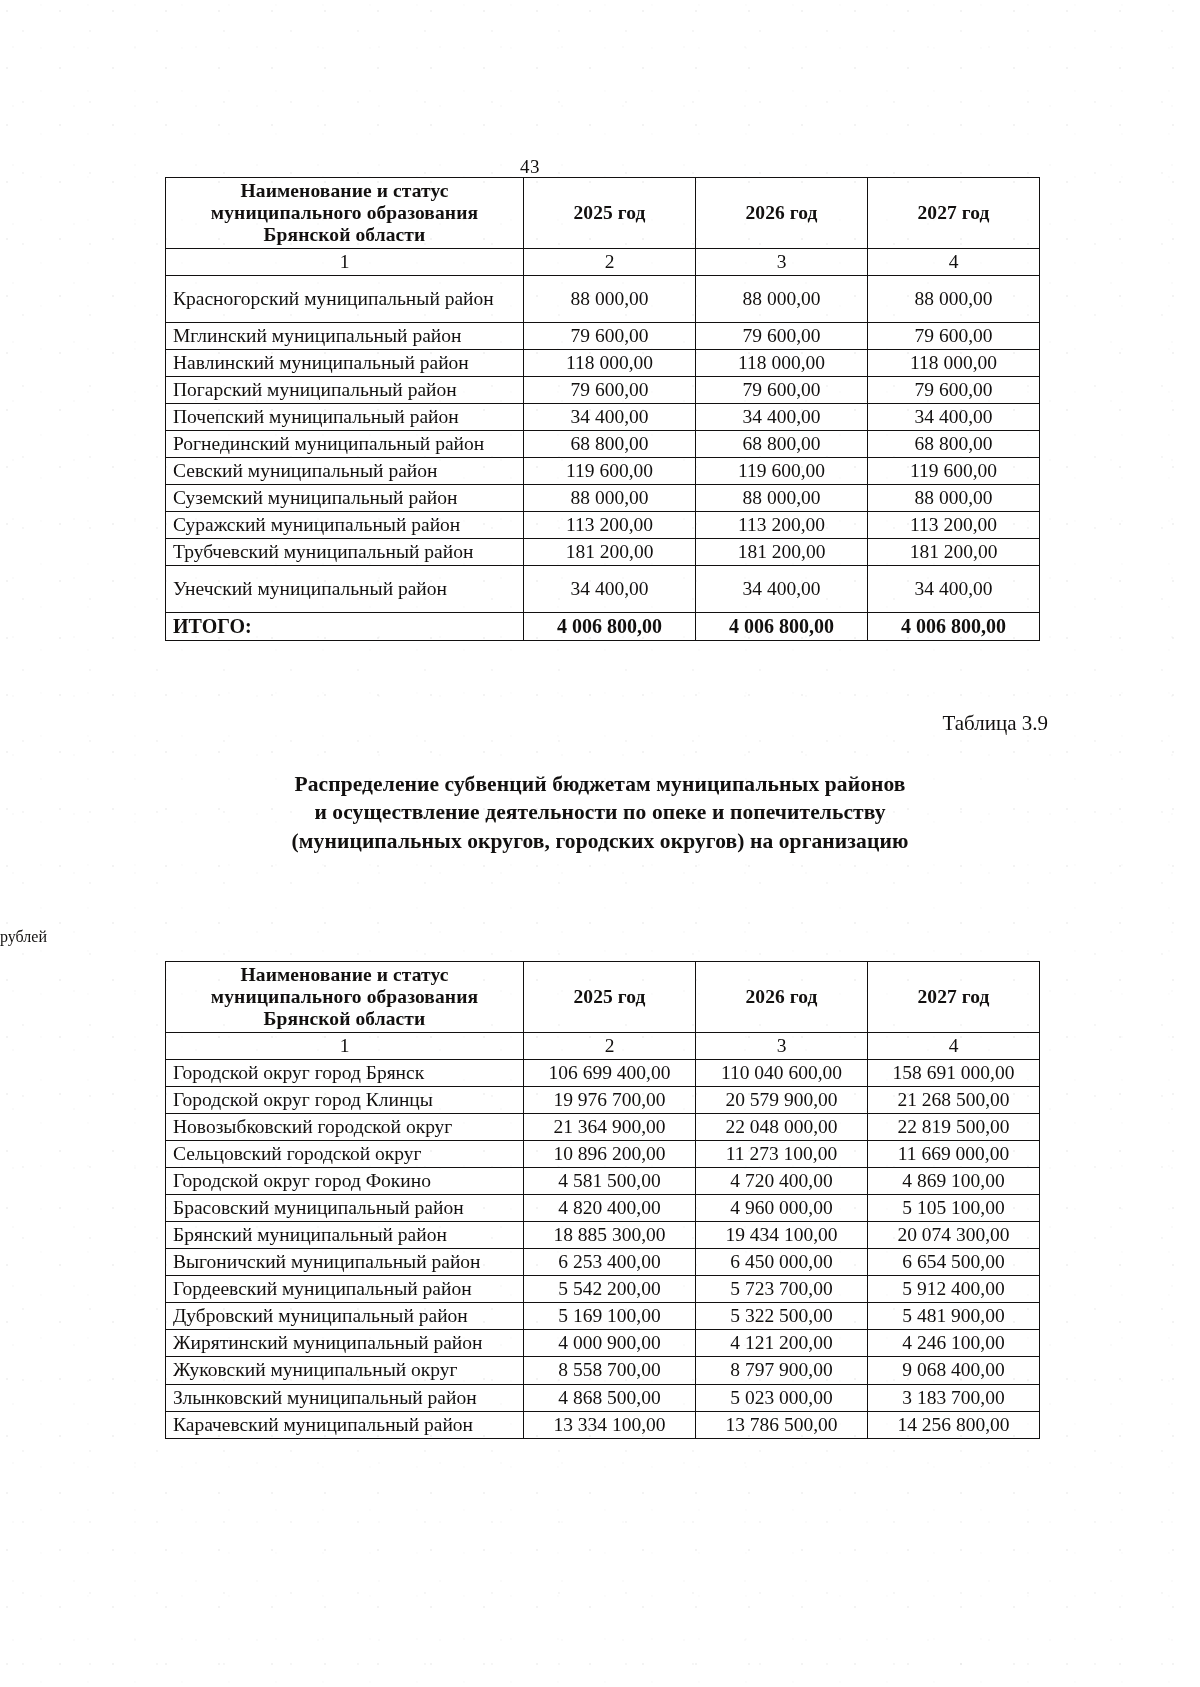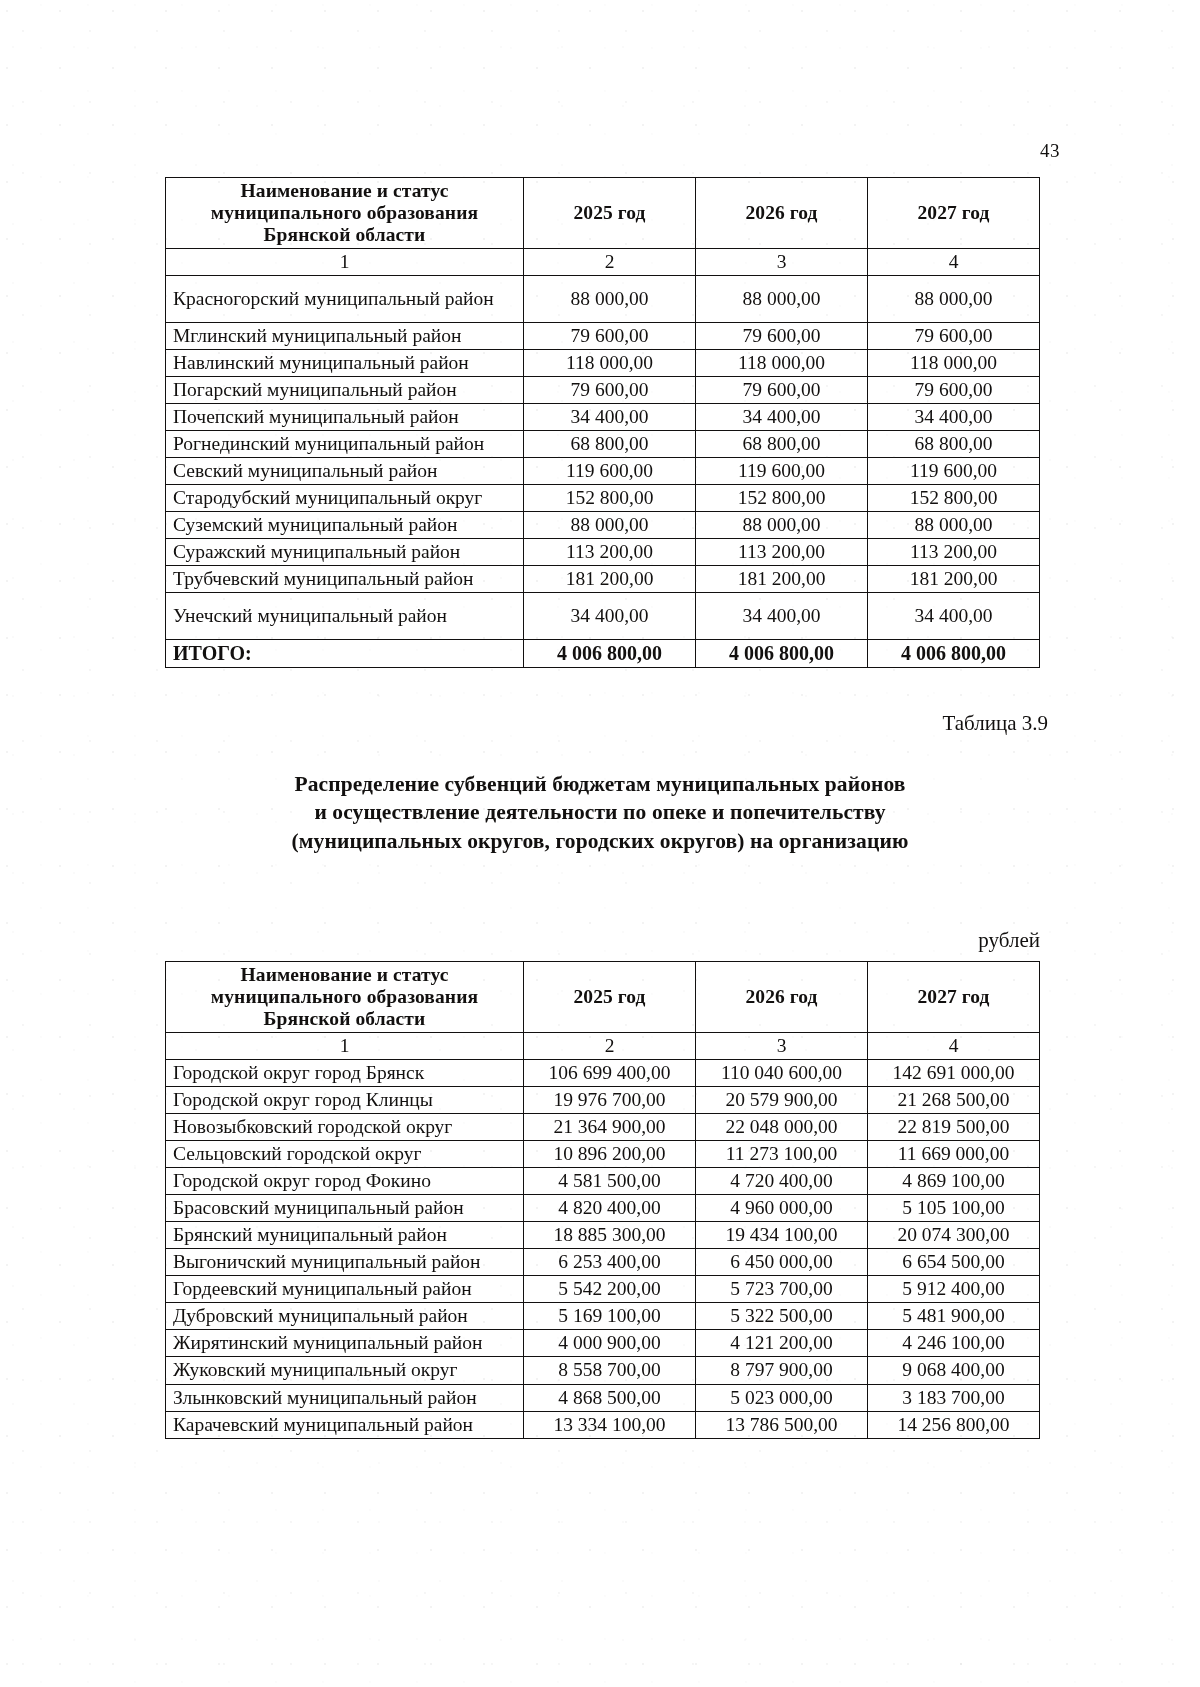--- a/index.html
+++ b/index.html
@@ -32,24 +32,24 @@
   }
 
   .page {
     position: absolute;
     inset: 0;
     z-index: 2;
   }
 
   .page-number {
     position: absolute;
-    top: 140px;
+    top: 156px;
     left: 0;
     width: 1060px;
-    text-align: right;
+    text-align: center;
     font-size: 19px;
     letter-spacing: .5px;
   }
 
   
   table.doc-table {
     position: absolute;
     border-collapse: collapse;
     table-layout: fixed;
     font-size: 19.5px;
@@ -94,22 +94,22 @@
     text-align: center;
     font-weight: bold;
     font-size: 21.5px;
     line-height: 1.32;
     letter-spacing: .1px;
   }
   #subvention-title { top: 770px; }
 
   .units-label {
     position: absolute;
-    font-size: 21px;
-    text-align: right;
+    font-size: 16px;
+    text-align: left;
     top: 928px;
     left: 0;
     width: 1040px;
   }
 
   .tall-row td { height: 42px; }
 </style>
 </head>
 <body>
 
@@ -178,26 +178,20 @@
         <td class="num">68 800,00</td>
         <td class="num">68 800,00</td>
       </tr>
       <tr>
         <td>Севский муниципальный район</td>
         <td class="num">119 600,00</td>
         <td class="num">119 600,00</td>
         <td class="num">119 600,00</td>
       </tr>
       <tr>
-        <td>Стародубский муниципальный округ</td>
-        <td class="num">152 800,00</td>
-        <td class="num">152 800,00</td>
-        <td class="num">152 800,00</td>
-      </tr>
-      <tr>
         <td>Суземский муниципальный район</td>
         <td class="num">88 000,00</td>
         <td class="num">88 000,00</td>
         <td class="num">88 000,00</td>
       </tr>
       <tr>
         <td>Суражский муниципальный район</td>
         <td class="num">113 200,00</td>
         <td class="num">113 200,00</td>
         <td class="num">113 200,00</td>
@@ -256,21 +250,21 @@
         <td class="numrow">1</td>
         <td class="numrow">2</td>
         <td class="numrow">3</td>
         <td class="numrow">4</td>
       </tr>
 
       <tr>
         <td>Городской округ город Брянск</td>
         <td class="num">106 699 400,00</td>
         <td class="num">110 040 600,00</td>
-        <td class="num">142 691 000,00</td>
+        <td class="num">158 691 000,00</td>
       </tr>
       <tr>
         <td>Городской округ город Клинцы</td>
         <td class="num">19 976 700,00</td>
         <td class="num">20 579 900,00</td>
         <td class="num">21 268 500,00</td>
       </tr>
       <tr>
         <td>Новозыбковский городской округ</td>
         <td class="num">21 364 900,00</td>

